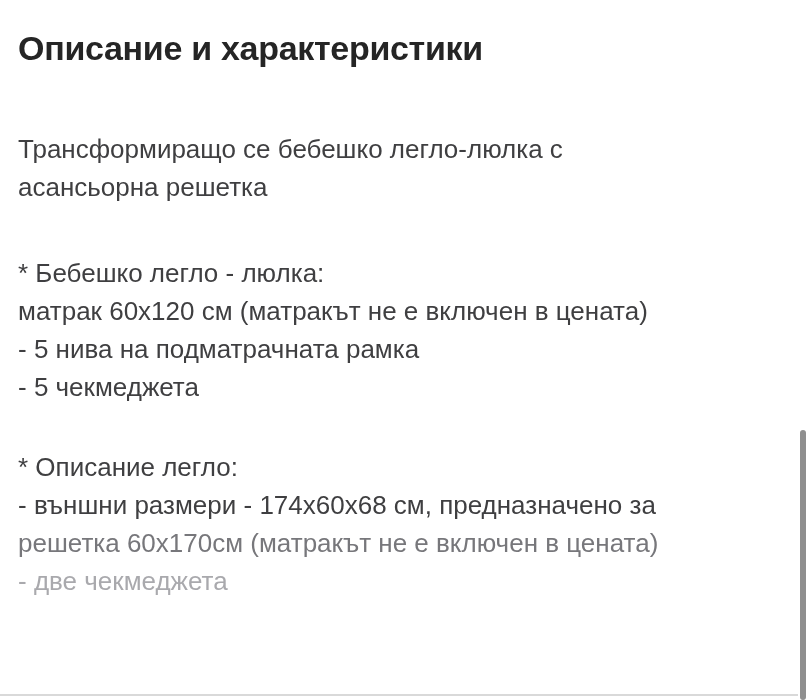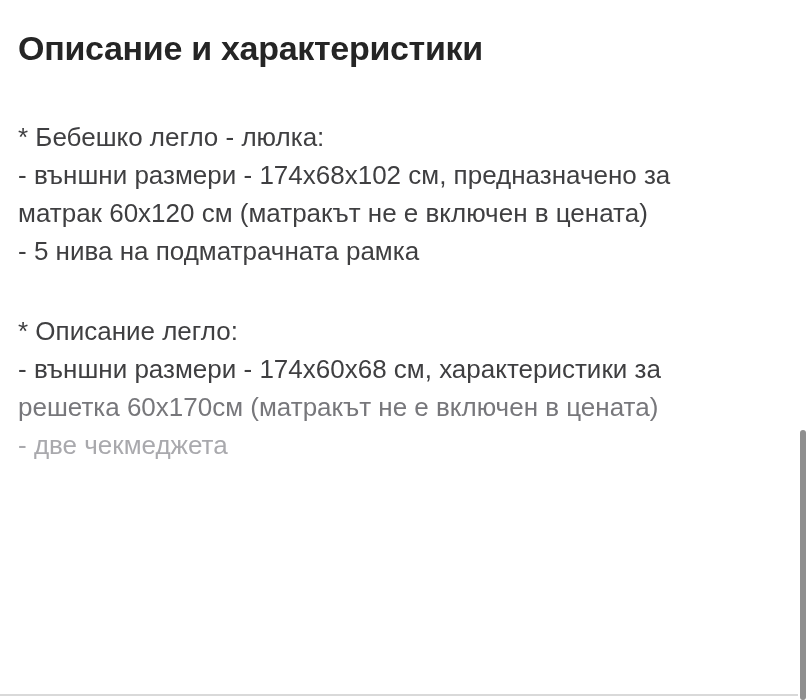--- a/index.html
+++ b/index.html
@@ -52,31 +52,35 @@
     background: var(--scrollbar-color, #8f8f8f);
   }
 </style>
 </head>
 <body>
 
 <div class="page">
 
   <h2 class="section-title">Описание и характеристики</h2>
 
+  <div class="para para-intro">
+    <div class="line">Трансформиращо се бебешко легло-люлка с</div>
+    <div class="line">асансьорна решетка</div>
+  </div>
 
   <div class="para para-baby">
     <div class="line">* Бебешко легло - люлка:</div>
-    <div class="line">- външни размери - 174х68х102 см, предназначено за</div>
     <div class="line">матрак 60х120 см (матракът не е включен в цената)</div>
     <div class="line">- 5 нива на подматрачната рамка</div>
+    <div class="line">- 5 чекмеджета</div>
   </div>
 
   <div class="para para-youth">
     <div class="line">* Описание легло:</div>
-    <div class="line">- външни размери - 174х60х68 см, характеристики за</div>
+    <div class="line">- външни размери - 174х60х68 см, предназначено за</div>
     <div class="line fade-mid">решетка 60х170см (матракът не е включен в цената)</div>
     <div class="line fade-light">- две чекмеджета</div>
   </div>
 
   <div class="bottom-divider"></div>
 
   <div class="scrollbar-thumb"></div>
 
 </div>
 

